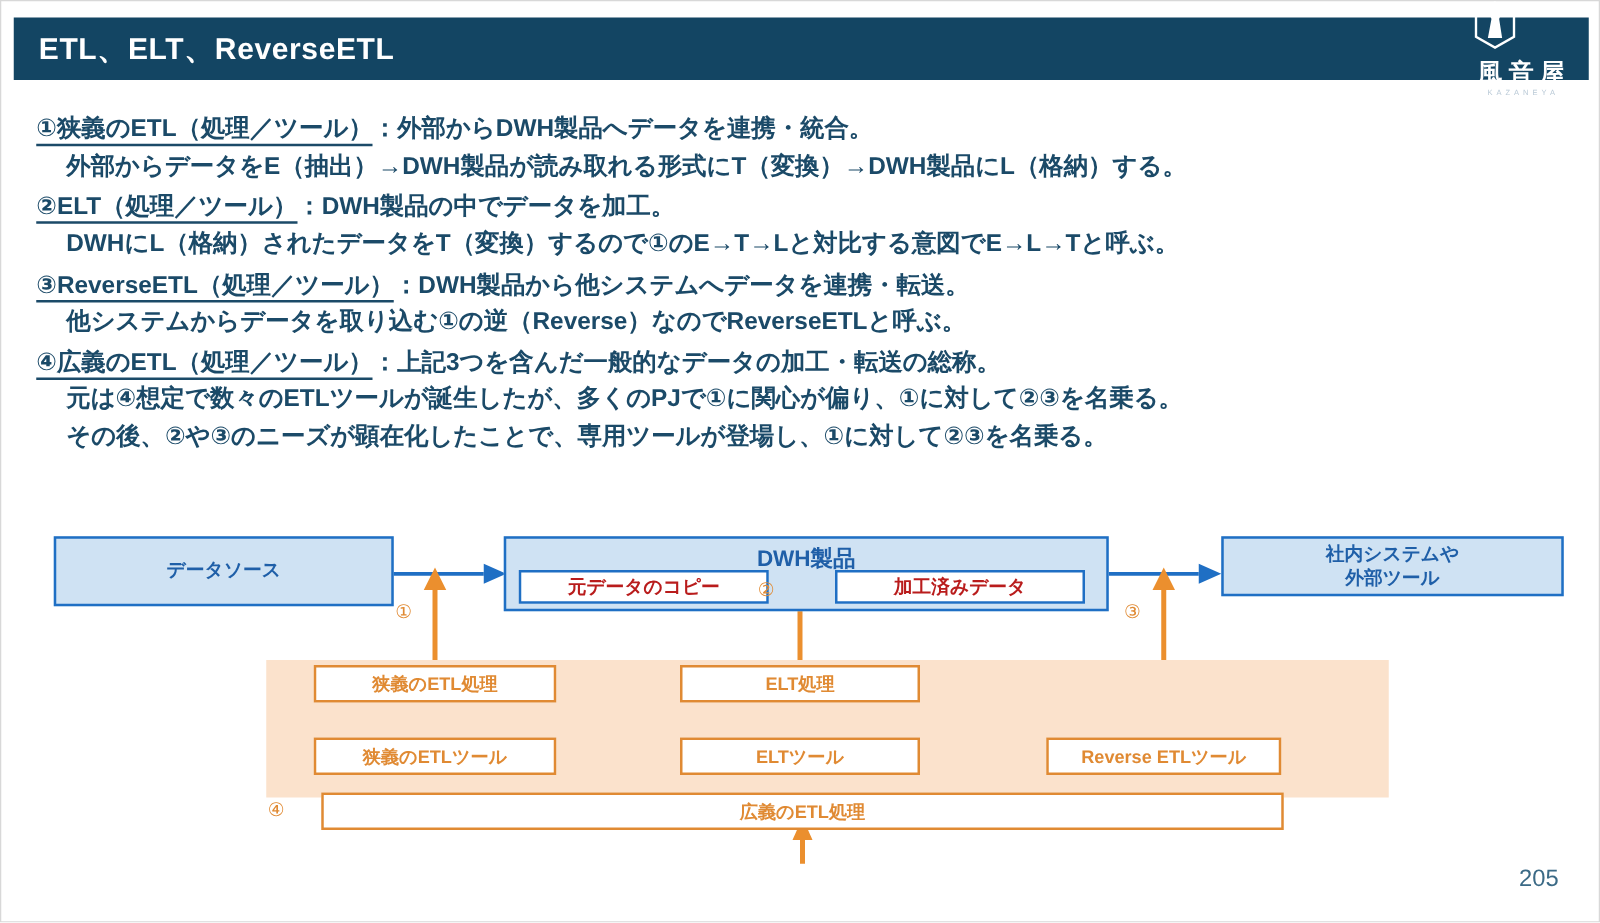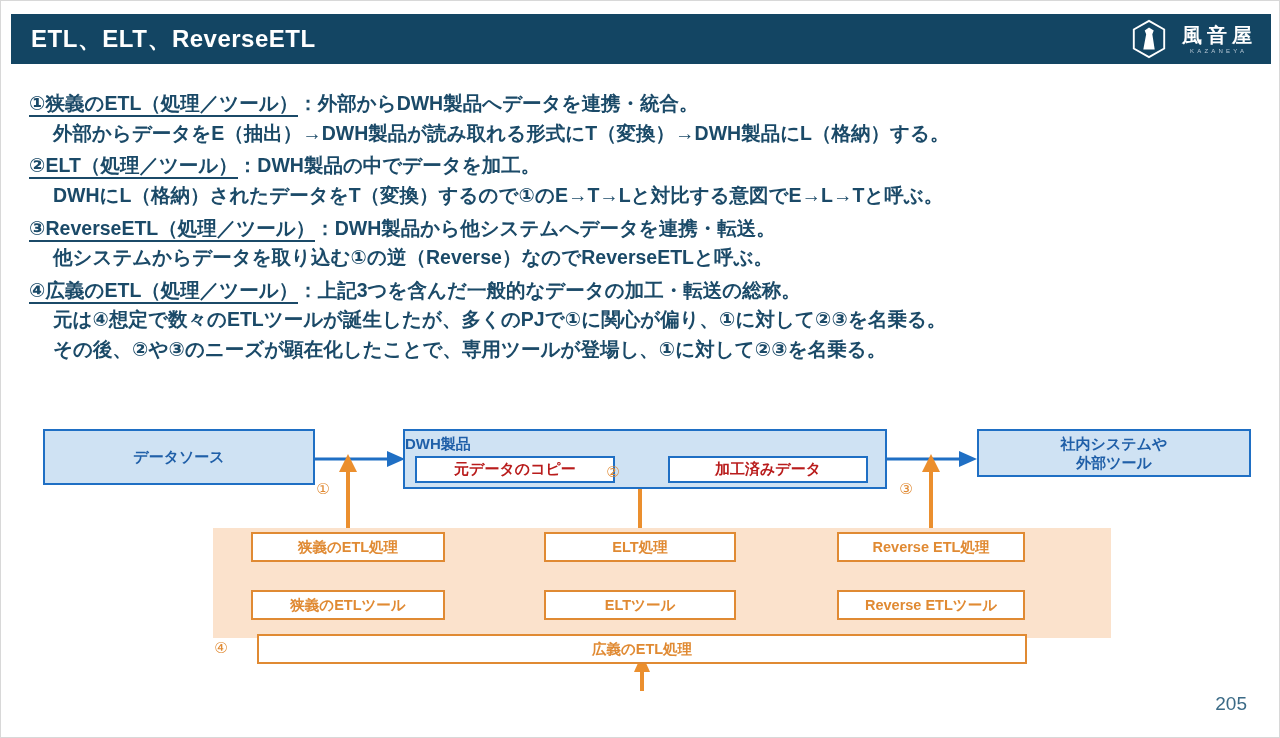--- a/index.html
+++ b/index.html
@@ -36,22 +36,22 @@
   }
   #header-title {
     color: #ffffff;
     font-size: 24px;
     font-weight: bold;
     letter-spacing: 0.5px;
     white-space: nowrap;
   }
   #logo {
     display: flex;
-    align-items: center;
     gap: 9px;
+    flex-direction: column;
   }
   .logo-mark {
     width: 38px;
     height: 40px;
     display: block;
   }
   .logo-text-wrap {
     display: flex;
     flex-direction: column;
     align-items: center;
@@ -122,23 +122,23 @@
   .dwh-wrap {
     background: #cfe2f3;
     border: 2.5px solid #1f6fc4;
     display: block;
   }
   .dwh-title {
     position: absolute;
     top: 4px;
     left: 0;
     width: 100%;
-    text-align: left;
+    text-align: center;
     color: #1f5fa8;
-    font-size: 15px;
+    font-size: 18px;
     font-weight: bold;
   }
   .white-box {
     background: #ffffff;
     border: 2.5px solid #1f6fc4;
     color: #b91c1c;
     font-size: 15px;
     font-weight: bold;
     display: flex;
     align-items: center;
@@ -298,23 +298,20 @@
     <div class="abs marker" style="left:600px; top:45px; width:24px; height:22px;">②</div>
     <div class="abs marker" style="left:893px; top:62px; width:24px; height:22px;">③</div>
     <div class="abs marker" style="left:208px; top:221px; width:24px; height:22px;">④</div>
 
     <div class="abs orange-box" style="left:250px; top:116px; width:194px; height:30px;">
       <span>狭義のETL処理</span>
     </div>
     <div class="abs orange-box" style="left:543px; top:116px; width:192px; height:30px;">
       <span>ELT処理</span>
     </div>
-    <div class="abs orange-box" style="left:836px; top:116px; width:188px; height:30px;">
-      <span>Reverse ETL処理</span>
-    </div>
 
     <div class="abs orange-box" style="left:250px; top:174px; width:194px; height:30px;">
       <span>狭義のETLツール</span>
     </div>
     <div class="abs orange-box" style="left:543px; top:174px; width:192px; height:30px;">
       <span>ELTツール</span>
     </div>
     <div class="abs orange-box" style="left:836px; top:174px; width:188px; height:30px;">
       <span>Reverse ETLツール</span>
     </div>

